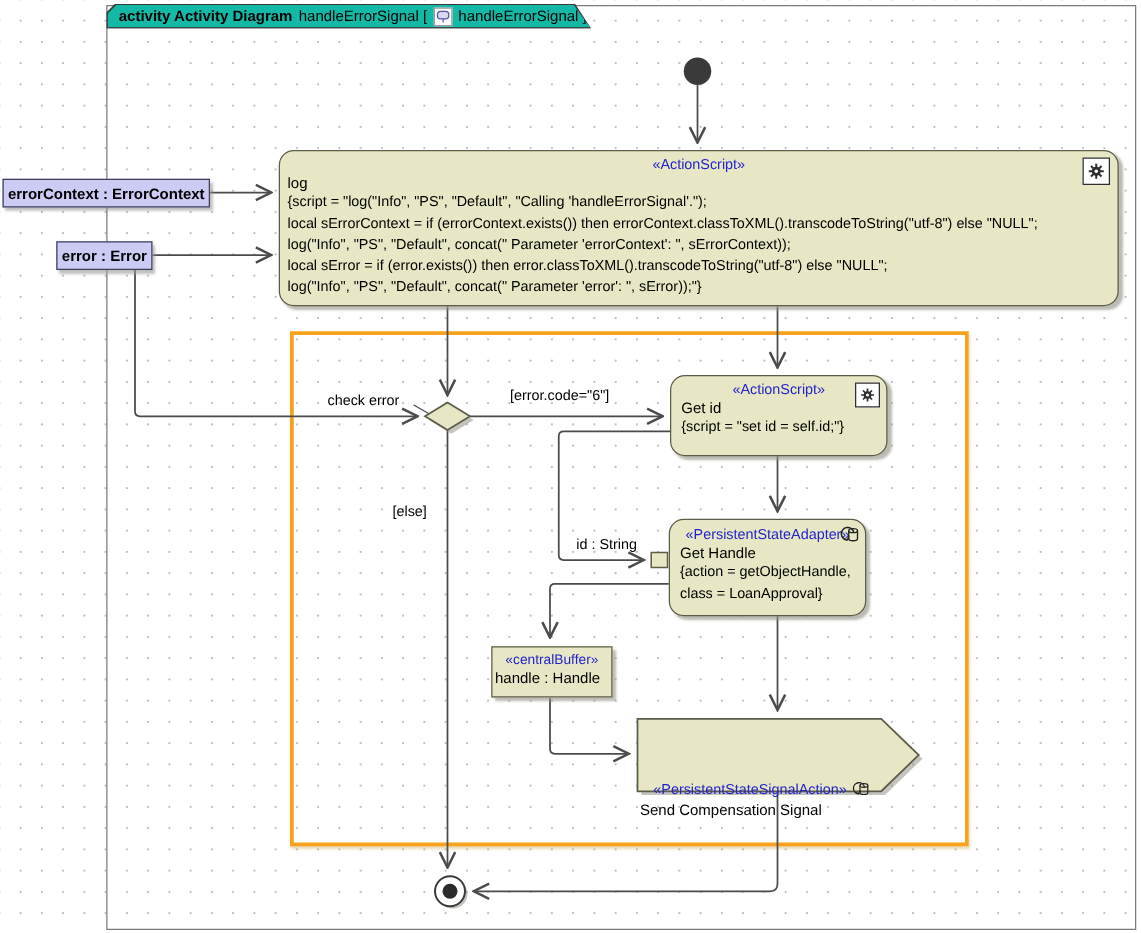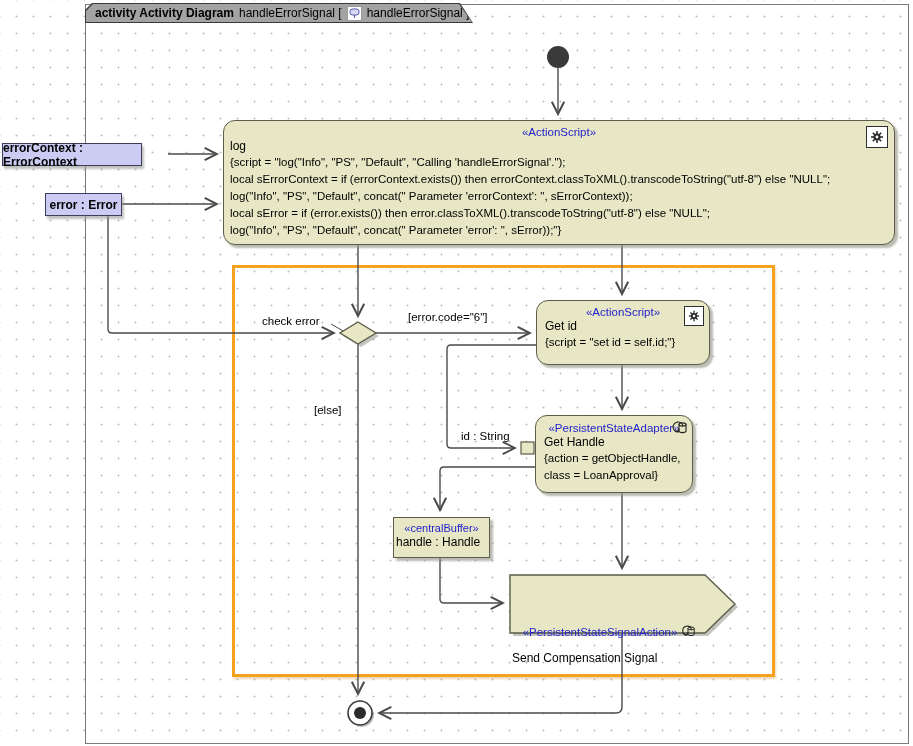--- a/index.html
+++ b/index.html
@@ -9,21 +9,21 @@
     background-color:#ffffff;
     background-image:radial-gradient(circle,#bdbdbd 0.9px,transparent 1.1px);
     background-size:17px 17px;background-position:8px 8px;
   }
   .abs{position:absolute;}
   #frame{border:1px solid var(--frame-border);background:transparent;}
   
   .tab-outer{clip-path:polygon(0 7px,7px 0,calc(100% - 13px) 0,100% 100%,0 100%);background:var(--tab-border);}
   .tab-inner{position:absolute;left:1px;top:1px;right:1px;bottom:1px;
     clip-path:polygon(0 7px,7px 0,calc(100% - 13px) 0,100% 100%,0 100%);
-    background:#a3a3a3;display:flex;align-items:center;gap:5px;padding:0 18px 0 9px;
+    background:#14b8a6;display:flex;align-items:center;gap:5px;padding:0 18px 0 9px;
     font-size:12px;white-space:nowrap;}
   .tab-bold{font-weight:bold;}
   .mini-icon{width:15px;height:13px;border:1px solid #9a9a9a;background:#fdfdfd;
     display:inline-flex;align-items:center;justify-content:center;}
   
   .node{background:var(--node-fill);border:1.4px solid var(--node-border);
     box-shadow:3px 3px 2px rgba(150,150,138,.65);box-sizing:border-box;}
   .rounded{border-radius:12px;}
   .st{color:var(--stereotype-blue);text-align:center;font-size:11.5px;line-height:14px;}
   .nm{font-weight:normal;text-align:left;font-size:12px;line-height:15px;}
@@ -93,21 +93,21 @@
     <polygon points="513,578 708,578 738,607 708,636 513,636" fill="rgba(150,150,138,.55)"></polygon>
     <polygon data-interactable="true" points="510,575 705,575 735,604 705,633 510,633" style="fill:var(--node-fill);stroke:var(--node-border);stroke-width:1.4;"></polygon>
 
     <rect data-interactable="true" x="521" y="442" width="13" height="12" style="fill:var(--node-fill);stroke:var(--node-border);stroke-width:1.2;"></rect>
 
     <circle cx="362" cy="715" r="12" fill="rgba(150,150,138,.55)"></circle>
     <circle data-interactable="true" cx="360" cy="713" r="12" style="fill:#ffffff;stroke:#3a3a3a;stroke-width:1.6;"></circle>
     <circle data-interactable="false" cx="360" cy="713" r="6" fill="#2b2b2b"></circle>
   </svg>
 
-  <div class="abs objnode" data-interactable="true" style="left:2px;top:143px;width:140px;height:23px;">
+  <div class="abs objnode" data-interactable="true" style="left:2px;top:143px;width:166px;height:23px;">
     <span data-interactable="false">errorContext : ErrorContext</span>
   </div>
 
   <div class="abs objnode" data-interactable="true" style="left:45px;top:193px;width:77px;height:23px;text-align:center;">
     <span data-interactable="false">error : Error</span>
   </div>
 
   <div class="abs node rounded" data-interactable="true" style="left:223px;top:120px;width:672px;height:125px;padding:4px 6px;">
     <div class="st" data-interactable="false">«ActionScript»</div>
     <div class="nm" data-interactable="false">log</div>
@@ -175,21 +175,21 @@
       <span data-interactable="false">«PersistentStateSignalAction»</span>
       <svg width="16" height="15" viewBox="0 0 18 16" data-interactable="false">
         <path d="M8,12 a5,5 0 1 1 5,-6" fill="none" stroke="#222" stroke-width="1.2"></path>
         <path d="M8,12 l-3,-1 M8,12 l1,-3" stroke="#222" stroke-width="1.2" fill="none"></path>
         <g fill="none" stroke="#222" stroke-width="1.1">
           <ellipse cx="12.5" cy="4.5" rx="3.5" ry="1.6"></ellipse>
           <path d="M9,4.5 V11 a3.5,1.6 0 0 0 7,0 V4.5"></path>
         </g>
       </svg>
     </div>
-    <div class="nm" style="margin-top:12px;" data-interactable="false">Send Compensation Signal</div>
+    <div class="nm" style="margin-top:2px;" data-interactable="false">Send Compensation Signal</div>
   </div>
 
   <div class="abs edge-label" data-interactable="true" style="left:262px;top:315px;">check error</div>
   <div class="abs edge-label" data-interactable="true" style="left:408px;top:311px;">[error.code="6"]</div>
   <div class="abs edge-label" data-interactable="true" style="left:314px;top:404px;">[else]</div>
   <div class="abs edge-label" data-interactable="true" style="left:461px;top:430px;text-align:right;">id : String</div>
 
 </div>
 
 </body></html>

